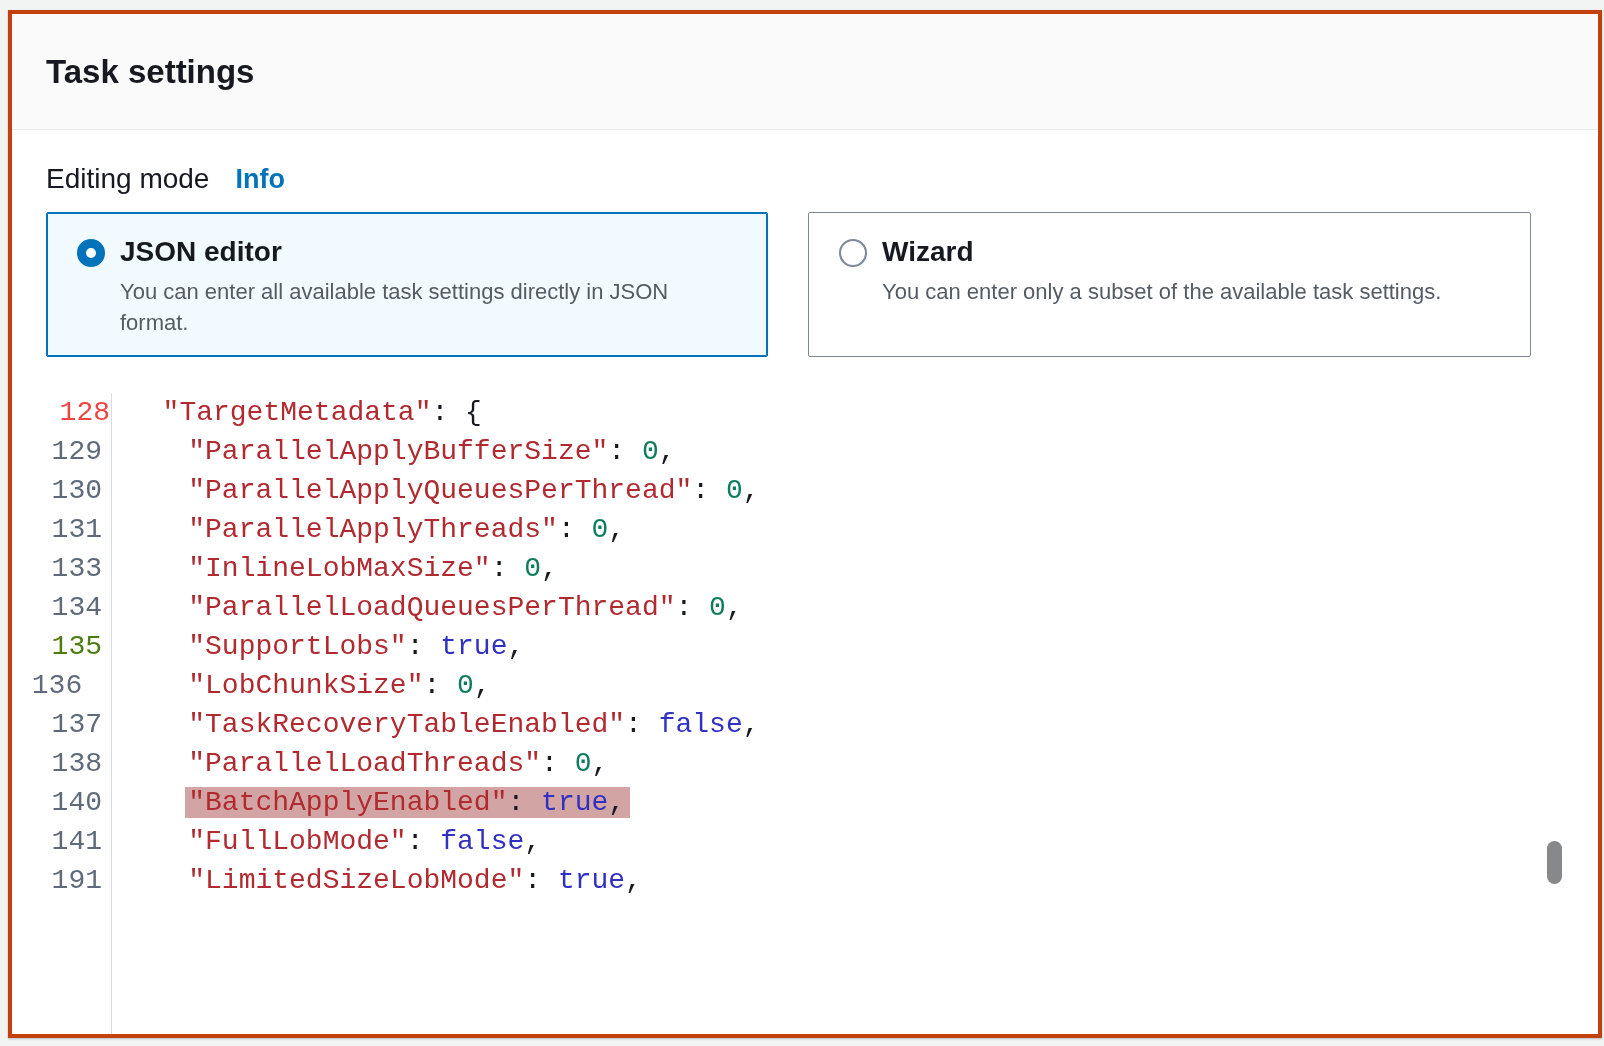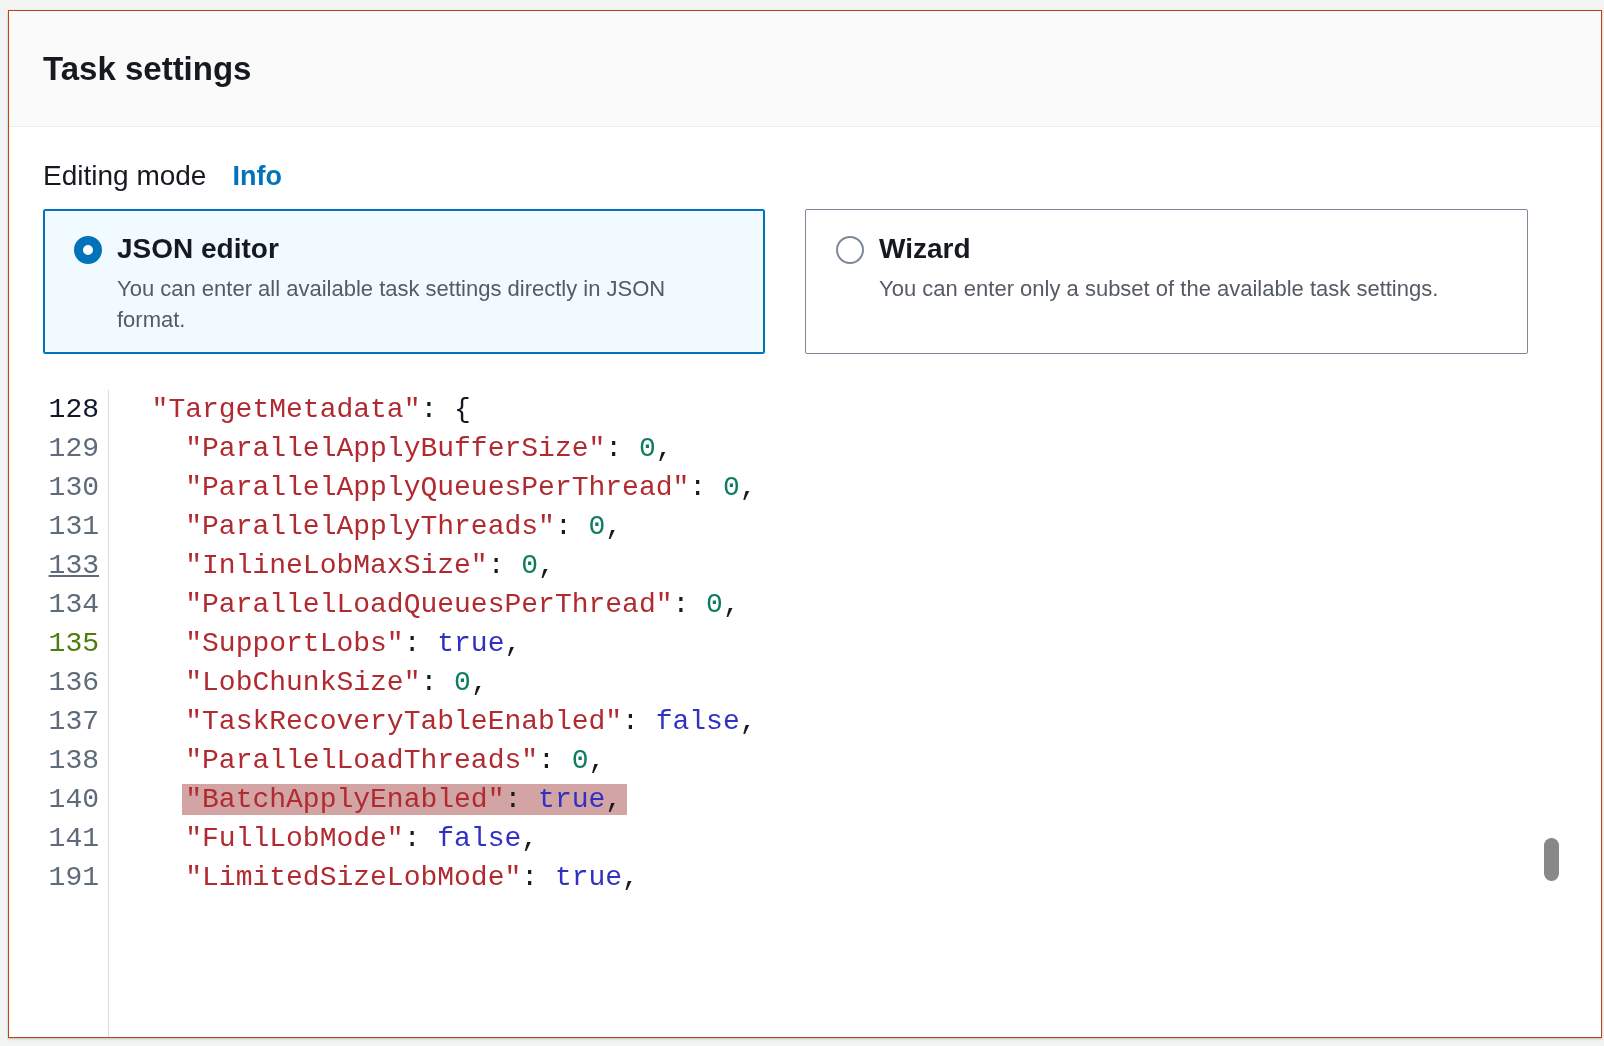--- a/index.html
+++ b/index.html
@@ -16,21 +16,21 @@
     background: #f2f3f3;
     overflow: hidden;
   }
   .card {
     position: absolute;
     left: 8px;
     top: 10px;
     width: 1594px;
     height: 1028px;
     background: #ffffff;
-    border: 1px solid #c2410c;
+    border: 4px solid #c2410c;
     box-sizing: border-box;
     box-shadow: 0 1px 2px rgba(0,28,36,0.25);
     overflow: hidden;
   }
   .card-header {
     height: 116px;
     background: #fafafa;
     border-bottom: 1px solid #eaeded;
     display: flex;
     align-items: center;
@@ -192,28 +192,28 @@
             <div class="tile-label">Wizard</div>
             <div class="tile-desc">You can enter only a subset of the available task settings.</div>
           </span>
         </div>
       </div>
     </div>
 
     <div class="code-editor">
       <div class="gutter-rule"></div>
       <div>
-          <div class="code-line"><span class="gutter" style="color: #0f172a;">128</span><span class="line-content">  <span class="line-inner"><span style="color: rgb(176, 42, 48);">"TargetMetadata"</span><span style="color: rgb(22, 25, 31);">: </span><span style="color: rgb(22, 25, 31);">{</span></span></span></div>
+          <div class="code-line"><span class="gutter" style="color: #ef4444; padding-left: 8px;">128</span><span class="line-content">  <span class="line-inner"><span style="color: rgb(176, 42, 48);">"TargetMetadata"</span><span style="color: rgb(22, 25, 31);">: </span><span style="color: rgb(22, 25, 31);">{</span></span></span></div>
           <div class="code-line"><span class="gutter" style="color: rgb(95, 107, 122);">129</span><span class="line-content">    <span class="line-inner"><span style="color: rgb(176, 42, 48);">"ParallelApplyBufferSize"</span><span style="color: rgb(22, 25, 31);">: </span><span style="color: rgb(14, 125, 94);">0</span><span style="color: rgb(22, 25, 31);">,</span></span></span></div>
           <div class="code-line"><span class="gutter" style="color: rgb(95, 107, 122);">130</span><span class="line-content">    <span class="line-inner"><span style="color: rgb(176, 42, 48);">"ParallelApplyQueuesPerThread"</span><span style="color: rgb(22, 25, 31);">: </span><span style="color: rgb(14, 125, 94);">0</span><span style="color: rgb(22, 25, 31);">,</span></span></span></div>
           <div class="code-line"><span class="gutter" style="color: rgb(95, 107, 122);">131</span><span class="line-content">    <span class="line-inner"><span style="color: rgb(176, 42, 48);">"ParallelApplyThreads"</span><span style="color: rgb(22, 25, 31);">: </span><span style="color: rgb(14, 125, 94);">0</span><span style="color: rgb(22, 25, 31);">,</span></span></span></div>
-          <div class="code-line"><span class="gutter" style="color: rgb(95, 107, 122); text-decoration: underline;">133</span><span class="line-content">    <span class="line-inner"><span style="color: rgb(176, 42, 48);">"InlineLobMaxSize"</span><span style="color: rgb(22, 25, 31);">: </span><span style="color: rgb(14, 125, 94);">0</span><span style="color: rgb(22, 25, 31);">,</span></span></span></div>
+          <div class="code-line"><span class="gutter" style="color: rgb(95, 107, 122);">133</span><span class="line-content">    <span class="line-inner"><span style="color: rgb(176, 42, 48);">"InlineLobMaxSize"</span><span style="color: rgb(22, 25, 31);">: </span><span style="color: rgb(14, 125, 94);">0</span><span style="color: rgb(22, 25, 31);">,</span></span></span></div>
           <div class="code-line"><span class="gutter" style="color: rgb(95, 107, 122);">134</span><span class="line-content">    <span class="line-inner"><span style="color: rgb(176, 42, 48);">"ParallelLoadQueuesPerThread"</span><span style="color: rgb(22, 25, 31);">: </span><span style="color: rgb(14, 125, 94);">0</span><span style="color: rgb(22, 25, 31);">,</span></span></span></div>
           <div class="code-line"><span class="gutter" style="color: #4d7c0f;">135</span><span class="line-content">    <span class="line-inner"><span style="color: rgb(176, 42, 48);">"SupportLobs"</span><span style="color: rgb(22, 25, 31);">: </span><span style="color: rgb(48, 48, 194);">true</span><span style="color: rgb(22, 25, 31);">,</span></span></span></div>
-          <div class="code-line"><span class="gutter" style="color: rgb(95, 107, 122);">136</span><span class="line-content">    <span class="line-inner"><span style="color: rgb(176, 42, 48);">"LobChunkSize"</span><span style="color: rgb(22, 25, 31);">: </span><span style="color: rgb(14, 125, 94);">0</span><span style="color: rgb(22, 25, 31);">,</span></span></span></div>
+          <div class="code-line"><span class="gutter" style="color: rgb(95, 107, 122); text-align: center;">136</span><span class="line-content">    <span class="line-inner"><span style="color: rgb(176, 42, 48);">"LobChunkSize"</span><span style="color: rgb(22, 25, 31);">: </span><span style="color: rgb(14, 125, 94);">0</span><span style="color: rgb(22, 25, 31);">,</span></span></span></div>
           <div class="code-line"><span class="gutter" style="color: rgb(95, 107, 122);">137</span><span class="line-content">    <span class="line-inner"><span style="color: rgb(176, 42, 48);">"TaskRecoveryTableEnabled"</span><span style="color: rgb(22, 25, 31);">: </span><span style="color: rgb(48, 48, 194);">false</span><span style="color: rgb(22, 25, 31);">,</span></span></span></div>
           <div class="code-line"><span class="gutter" style="color: rgb(95, 107, 122);">138</span><span class="line-content">    <span class="line-inner"><span style="color: rgb(176, 42, 48);">"ParallelLoadThreads"</span><span style="color: rgb(22, 25, 31);">: </span><span style="color: rgb(14, 125, 94);">0</span><span style="color: rgb(22, 25, 31);">,</span></span></span></div>
           <div class="code-line"><span class="gutter" style="color: rgb(95, 107, 122);">140</span><span class="line-content">    <span class="line-inner highlight"><span style="color: rgb(176, 42, 48);">"BatchApplyEnabled"</span><span style="color: rgb(22, 25, 31);">: </span><span style="color: rgb(48, 48, 194);">true</span><span style="color: rgb(22, 25, 31);">,</span></span></span></div>
           <div class="code-line"><span class="gutter" style="color: rgb(95, 107, 122);">141</span><span class="line-content">    <span class="line-inner"><span style="color: rgb(176, 42, 48);">"FullLobMode"</span><span style="color: rgb(22, 25, 31);">: </span><span style="color: rgb(48, 48, 194);">false</span><span style="color: rgb(22, 25, 31);">,</span></span></span></div>
           <div class="code-line"><span class="gutter" style="color: rgb(95, 107, 122);">191</span><span class="line-content">    <span class="line-inner"><span style="color: rgb(176, 42, 48);">"LimitedSizeLobMode"</span><span style="color: rgb(22, 25, 31);">: </span><span style="color: rgb(48, 48, 194);">true</span><span style="color: rgb(22, 25, 31);">,</span></span></span></div>
         </div>
       <div class="scrollbar-thumb"></div>
     </div>
 
   </div>

